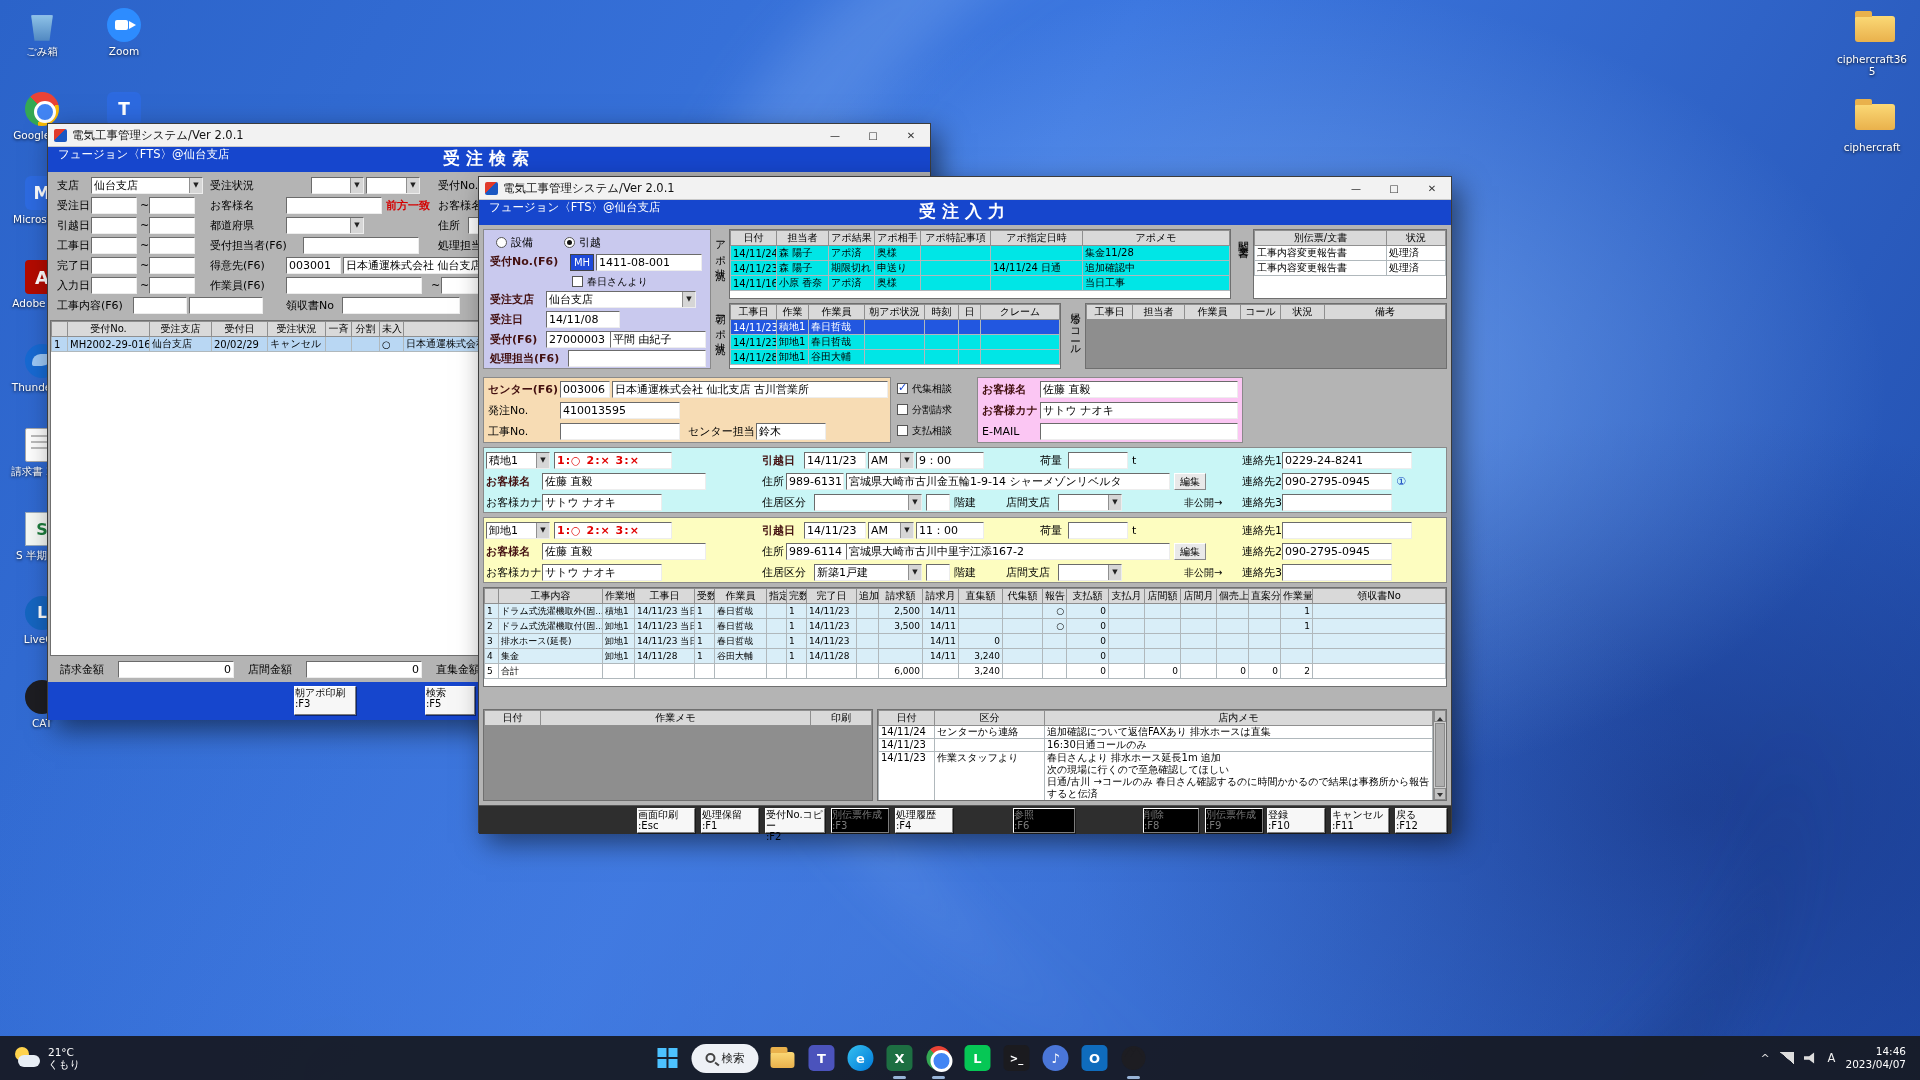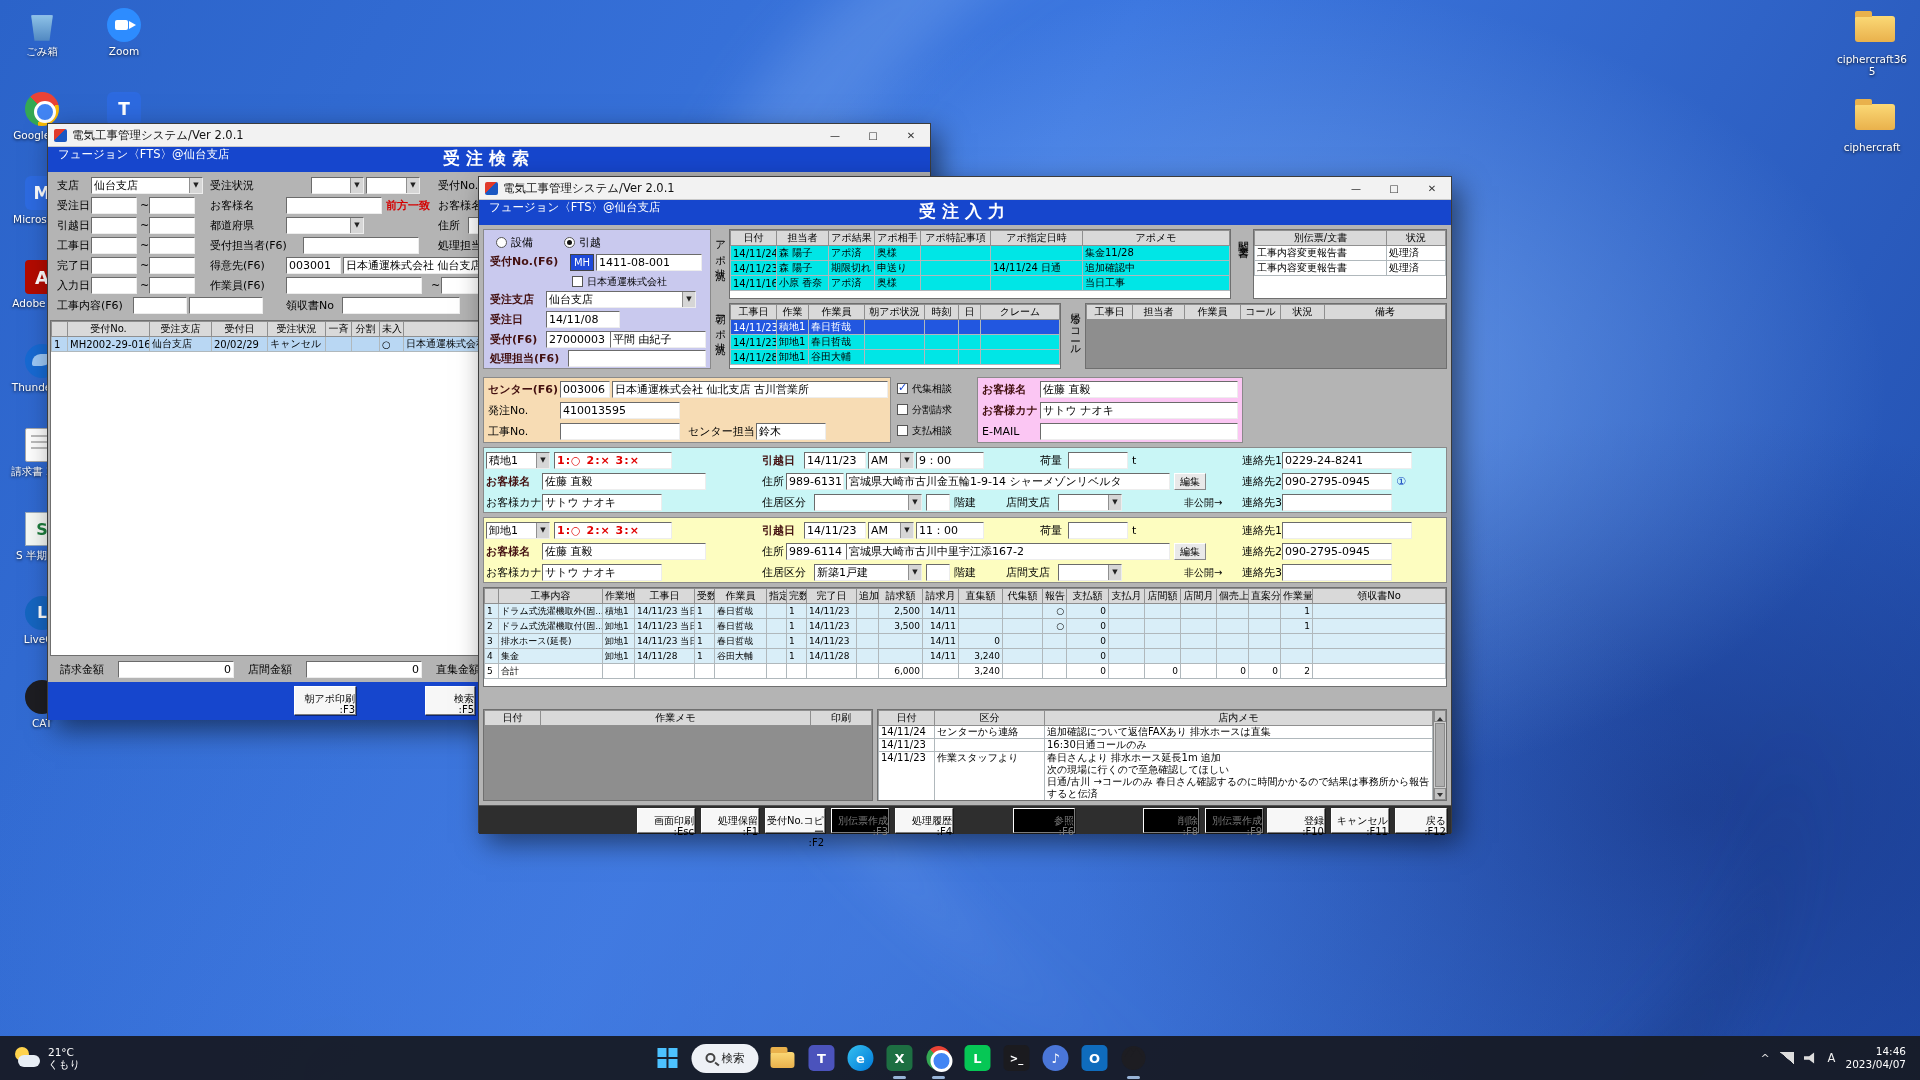--- a/index.html
+++ b/index.html
@@ -67,21 +67,21 @@
 .grid td{border:1px solid #b0b8bc;font-size:10px;height:15px;padding:0 2px;white-space:nowrap;overflow:hidden}
 .apo tbody tr{background:#00e6e6}
 .asa tbody tr{background:#00e6e6}
 .asa tbody tr:first-child{background:#2257e0;color:#fff}
 .res tbody tr{background:#b9d7f3}
 .work td{font-size:9px}
 .work tbody tr{background:#d9eef8}
 .work tbody tr:last-child{background:#fff}
 .work td:nth-child(n+10){text-align:right}
 .memo td{height:auto;white-space:pre-line;vertical-align:top;line-height:12px}
-.btn2{position:absolute;background:#f7f7f7;border:1px solid #7d7d7d;border-top-color:#fff;border-left-color:#fff;box-shadow:1px 1px 0 rgba(0,0,0,.45);font-size:10px;line-height:11px;text-align:right;padding-top:6px;cursor:pointer;color:#000}
+.btn2{position:absolute;background:#f7f7f7;border:1px solid #7d7d7d;border-top-color:#fff;border-left-color:#fff;box-shadow:1px 1px 0 rgba(0,0,0,.45);font-size:10px;line-height:11px;text-align:left;padding-top:0;cursor:pointer;color:#000}
 .btn2.dim{background:#000000;color:#7a7a7a}
 .btnbar{position:absolute;left:0;right:0;background:#2e2e2e;border-top:1px solid #555}
 .radio{position:absolute;width:11px;height:11px;border-radius:50%;background:#fff;border:1px solid #555}
 .radio.sel::after{content:"";position:absolute;left:2px;top:2px;width:5px;height:5px;border-radius:50%;background:#111}
 .chk{position:absolute;width:11px;height:11px;background:#fff;border:1px solid #555}
 .chk.on::after{content:"✓";position:absolute;left:0;top:-3px;font-size:11px;font-weight:bold;color:#1040d0}
 .mh{position:absolute;background:#1f49d8;color:#fff;font-size:10px;height:17px;display:flex;align-items:center;justify-content:center;border:1px solid #444}
 .tenpu{position:absolute;background:#ffee00;border:1px solid #999;font-size:11px;line-height:15px;padding:0 3px;height:17px}
 .minibtn{position:absolute;height:17px;background:#e9e9e9;border:1px solid #888;border-top-color:#fff;border-left-color:#fff;font-size:10px;line-height:15px;text-align:center;cursor:pointer}
 .mark1{position:absolute;font-size:11px;color:#1040c0;line-height:18px}
@@ -338,21 +338,21 @@
     <span class="radio" style="left:12px;top:7px"></span>
     <span class="lbl" style="left:27px;top:4px">設備</span>
     <span class="radio sel" style="left:80px;top:7px"></span>
     <span class="lbl" style="left:95px;top:4px">引越</span>
 
     <span class="lbl b" style="left:6px;top:23px">受付No.(F6)</span>
     <span class="mh" style="left:86px;top:24px;width:24px">MH</span>
     <span class="inp" style="left:112px;top:24px;width:106px">1411-08-001</span>
 
     <span class="chk" style="left:88px;top:46px"></span>
-    <span class="lbl small" style="left:103px;top:43px">日本通運株式会社</span>
+    <span class="lbl small" style="left:103px;top:43px">春日さんより</span>
 
     <span class="lbl b" style="left:6px;top:61px">受注支店</span>
     <span class="inp cmb" style="left:62px;top:61px;width:150px">仙台支店</span>
 
     <span class="lbl b" style="left:6px;top:81px">受注日</span>
     <span class="inp" style="left:62px;top:81px;width:74px">14/11/08</span>
 
     <span class="lbl b" style="left:6px;top:101px">受付(F6)</span>
     <span class="inp" style="left:62px;top:101px;width:76px">27000003</span>
     <span class="inp" style="left:126px;top:101px;width:96px">平間 由紀子</span>

